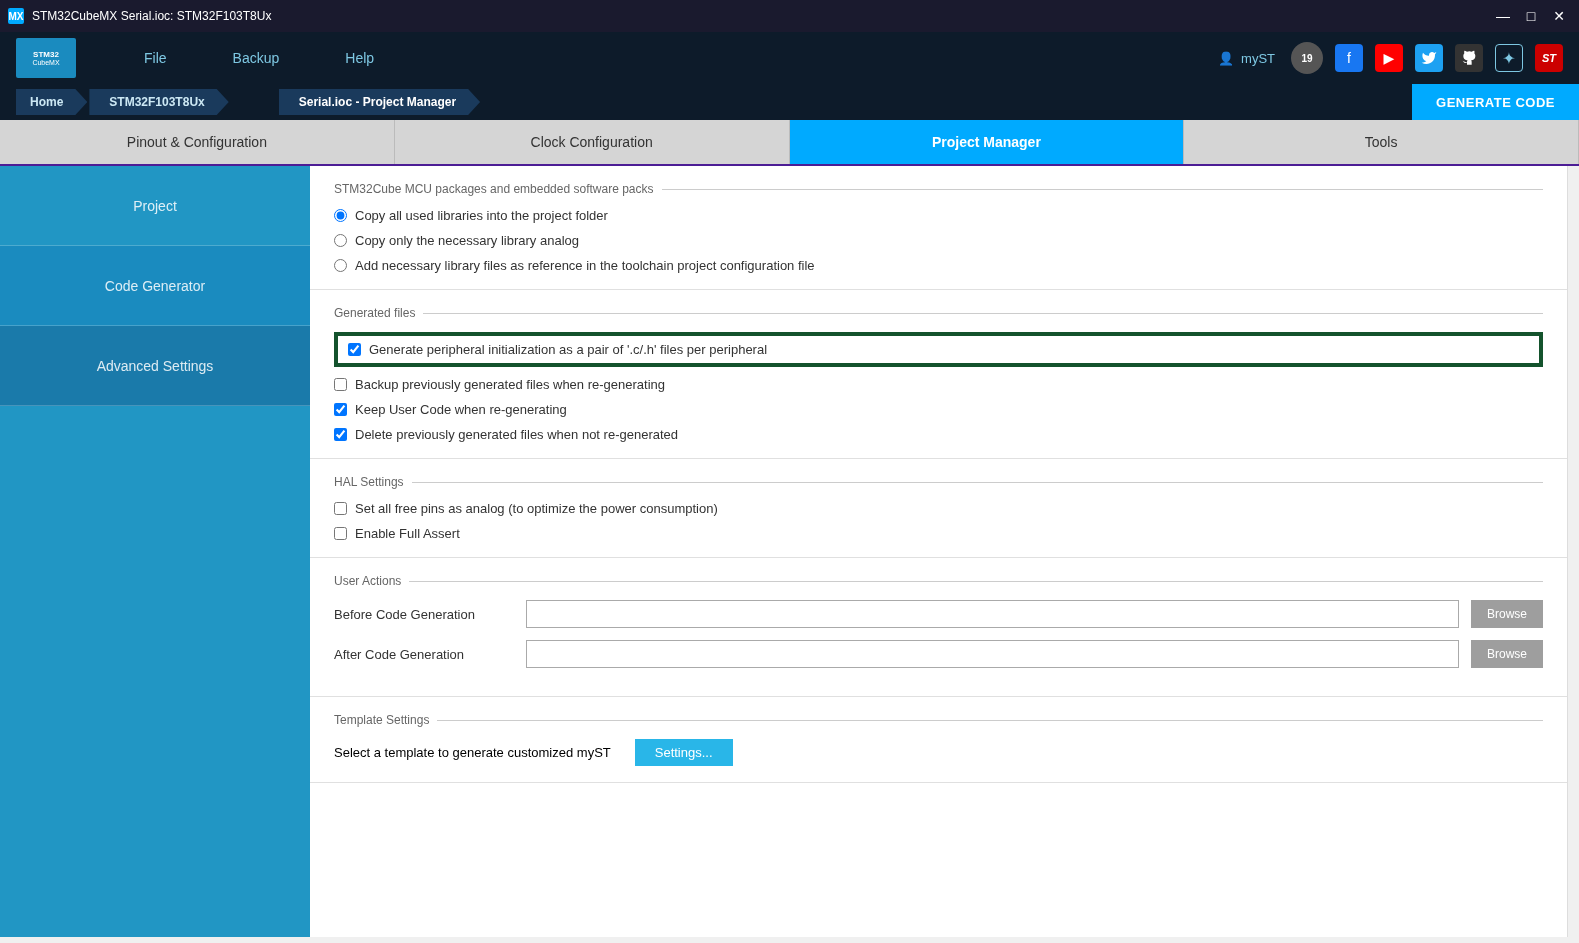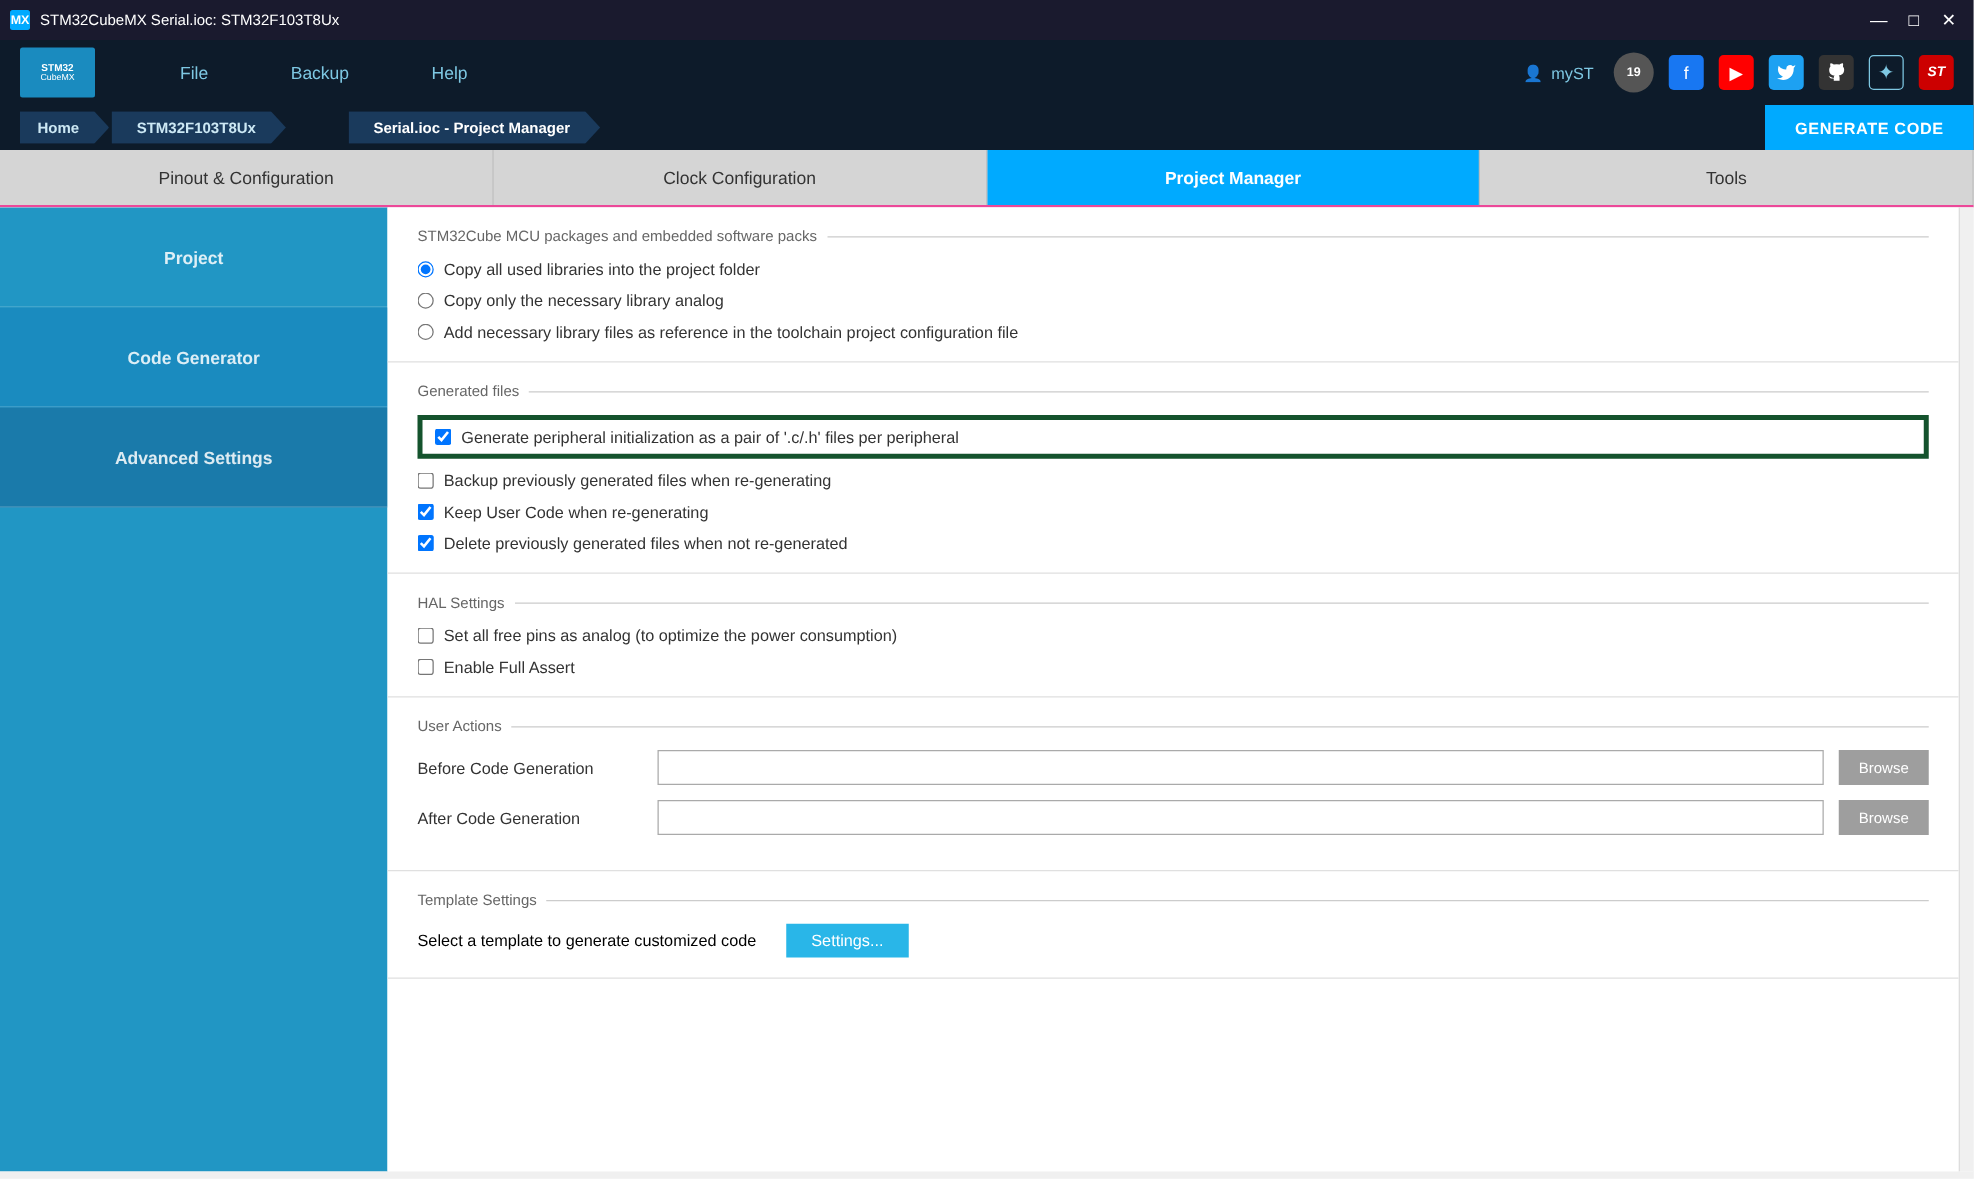--- a/index.html
+++ b/index.html
@@ -85,21 +85,21 @@
       font-weight: bold;
       cursor: pointer;
       height: 36px;
       letter-spacing: 0.5px;
     }
 
     
     .tab-bar {
       display: flex;
       background: #e0e0e0;
-      border-bottom: 2px solid #ec4899;
+      border-bottom: 2px solid #4c1d95;
     }
     .tab {
       flex: 1;
       text-align: center;
       padding: 14px 20px;
       font-size: 14px;
       font-weight: 500;
       color: #333;
       cursor: pointer;
       background: #d5d5d5;
@@ -122,21 +122,21 @@
     .sidebar {
       width: 310px;
       background: #2196c4;
       display: flex;
       flex-direction: column;
     }
     .sidebar-item {
       padding: 30px 20px;
       color: rgba(255,255,255,0.85);
       font-size: 14px;
-      font-weight: 700;
+      font-weight: 400;
       cursor: pointer;
       border-bottom: 1px solid rgba(255,255,255,0.2);
       display: flex;
       align-items: center;
       justify-content: center;
       text-align: center;
       min-height: 80px;
     }
     .sidebar-item.active { background: #1a8bbf; }
     .sidebar-item.advanced { background: #1a7aaa; }
@@ -393,21 +393,21 @@
         <input type="text" class="field-input" value="" style="">
         <button class="browse-btn">Browse</button>
       </div>
     </div>
 
     <div class="section">
       <div class="section-title">
         <span>Template Settings</span>
       </div>
       <div style="display:flex; align-items:center; gap:24px;">
-        <span>Select a template to generate customized code</span>
+        <span>Select a template to generate customized myST</span>
         <button class="settings-btn">Settings...</button>
       </div>
     </div>
 
   </div>
 
   <div class="scrollbar-placeholder"></div>
 </div>
 
 </body></html>

